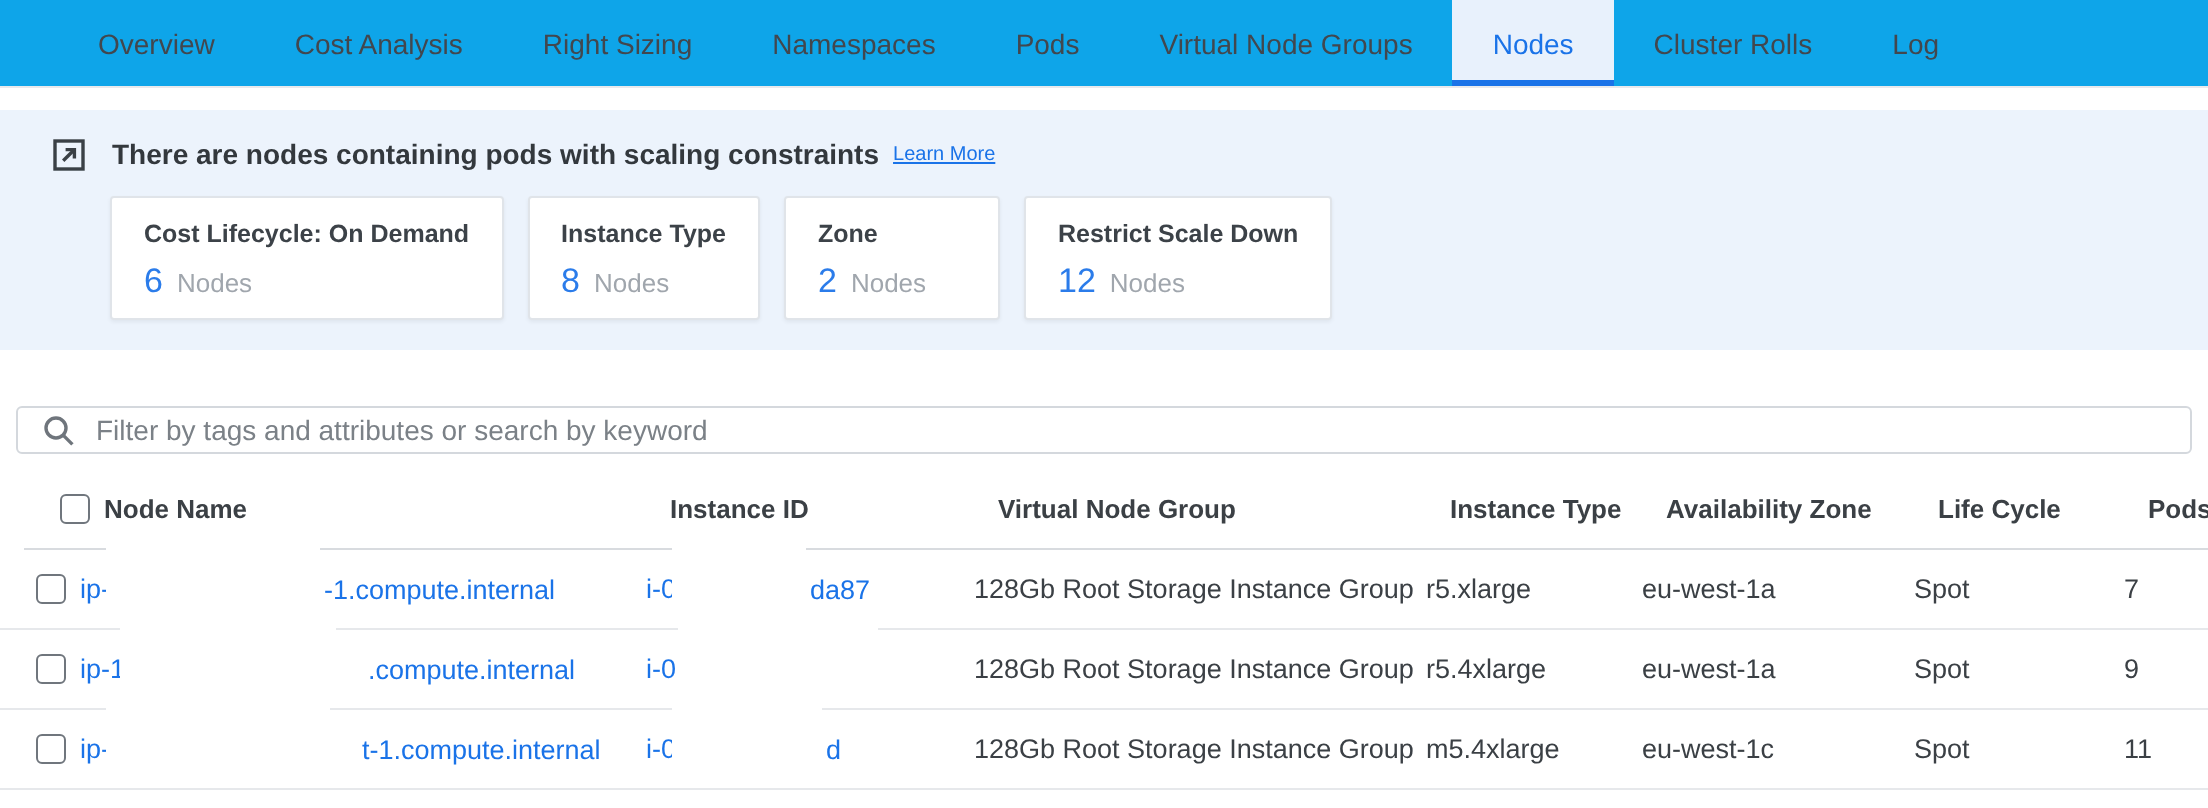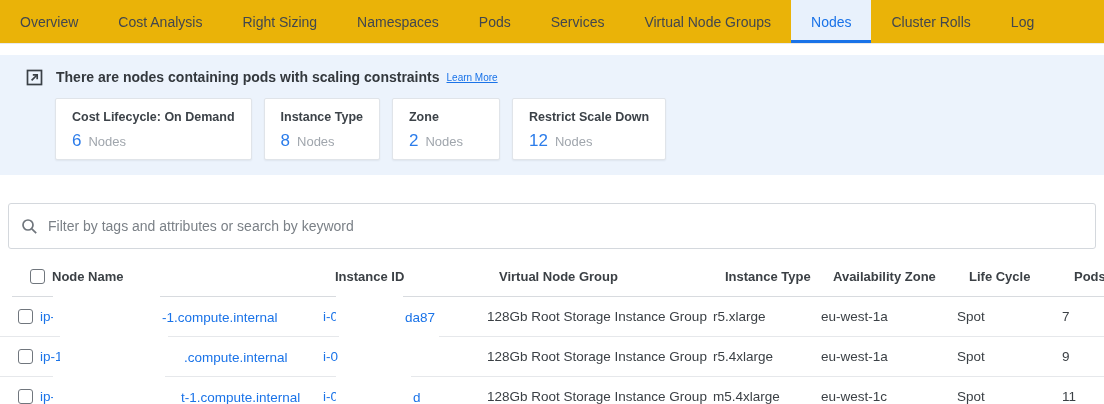--- a/index.html
+++ b/index.html
@@ -1,40 +1,40 @@
 <!DOCTYPE html>
 <html><head>
 <meta charset="utf-8">
 <style>
   * { margin:0; padding:0; box-sizing:border-box; }
   html,body { width:1104px; height:404px; overflow:hidden; background:#fff;
     font-family:"Liberation Sans", sans-serif; color:#3b4045; }
 
   
-  .tabbar { display:flex; height:44px; border-bottom:1px solid #e8eaed; background:#eab308; }
+  .tabbar { display:flex; height:44px; border-bottom:1px solid #e8eaed; background:#0ea5e9;padding-left:29px; }
   .tab { display:flex; align-items:center; padding:0 20px; font-size:14px; color:#42474e;
     cursor:pointer; white-space:nowrap; border-bottom:3px solid transparent; padding-top:3px; }
   .tab.active { background:#e8f1fc; color:#1a73e8; border-bottom:3px solid #1a73e8; }
 
   
   .banner { margin-top:11px; height:120px; background:#ecf3fc; padding:10px 0 0 0; }
   .banner-msg { display:flex; align-items:center; padding-left:26px; height:24px; }
   .banner-msg .icon { width:17px; height:17px; margin-right:13px; flex:none; }
   .banner-text { font-size:14px; font-weight:700; color:#33383d;text-align:right; }
   .banner-link { font-size:10px; color:#1a73e8; text-decoration:underline; margin-left:7px; cursor:pointer; }
   .cards { display:flex; gap:12px; padding-left:55px; margin-top:9px; }
   .card { background:#fff; border:1px solid #e0e4e9; border-radius:2px; box-shadow:0 1px 2px rgba(0,0,0,.06);
     padding:11px 16px 12px 16px; height:62px; min-width:108px; cursor:pointer; }
   .card-title { font-size:12.5px; font-weight:700; color:#3c4248; white-space:nowrap; }
   .card-value { margin-top:7px; display:flex; align-items:baseline; }
   .card-count { font-size:17px; color:#2b7cea; }
   .card-unit { font-size:13px; color:#a0a6ad; margin-left:7px; }
 
   
-  .searchbar { margin:28px 8px 0 8px; height:46px; border:1px solid #d4d8dd; border-radius:3px;
+  .searchbar { margin:28px 8px 0 8px; height:24px; border:1px solid #d4d8dd; border-radius:3px;
     display:flex; align-items:center; padding:0 12px; background:#fff; }
   .searchbar svg { flex:none; margin-right:10px; }
   .searchbar input { border:none; outline:none; flex:1; font-size:14px; color:#3b4045;
     font-family:"Liberation Sans", sans-serif; background:transparent; }
   .searchbar input::placeholder { color:#7b8187; opacity:1; }
 
   
   .table { margin-top:8px; }
   .trow { display:grid; grid-template-columns:40px 283px 164px 226px 108px 136px 105px 1fr;
     align-items:center; height:40px; }
@@ -50,21 +50,20 @@
 </style>
 </head>
 <body>
 
 <div class="tabbar">
   <div class="tab">Overview</div>
   <div class="tab">Cost Analysis</div>
   <div class="tab">Right Sizing</div>
   <div class="tab">Namespaces</div>
   <div class="tab">Pods</div>
-  <div class="tab">Services</div>
   <div class="tab">Virtual Node Groups</div>
   <div class="tab active">Nodes</div>
   <div class="tab">Cluster Rolls</div>
   <div class="tab">Log</div>
 </div>
 
 <div class="banner">
   <div class="banner-msg">
     <span class="icon">
       <svg width="17" height="17" viewBox="0 0 17 17">

